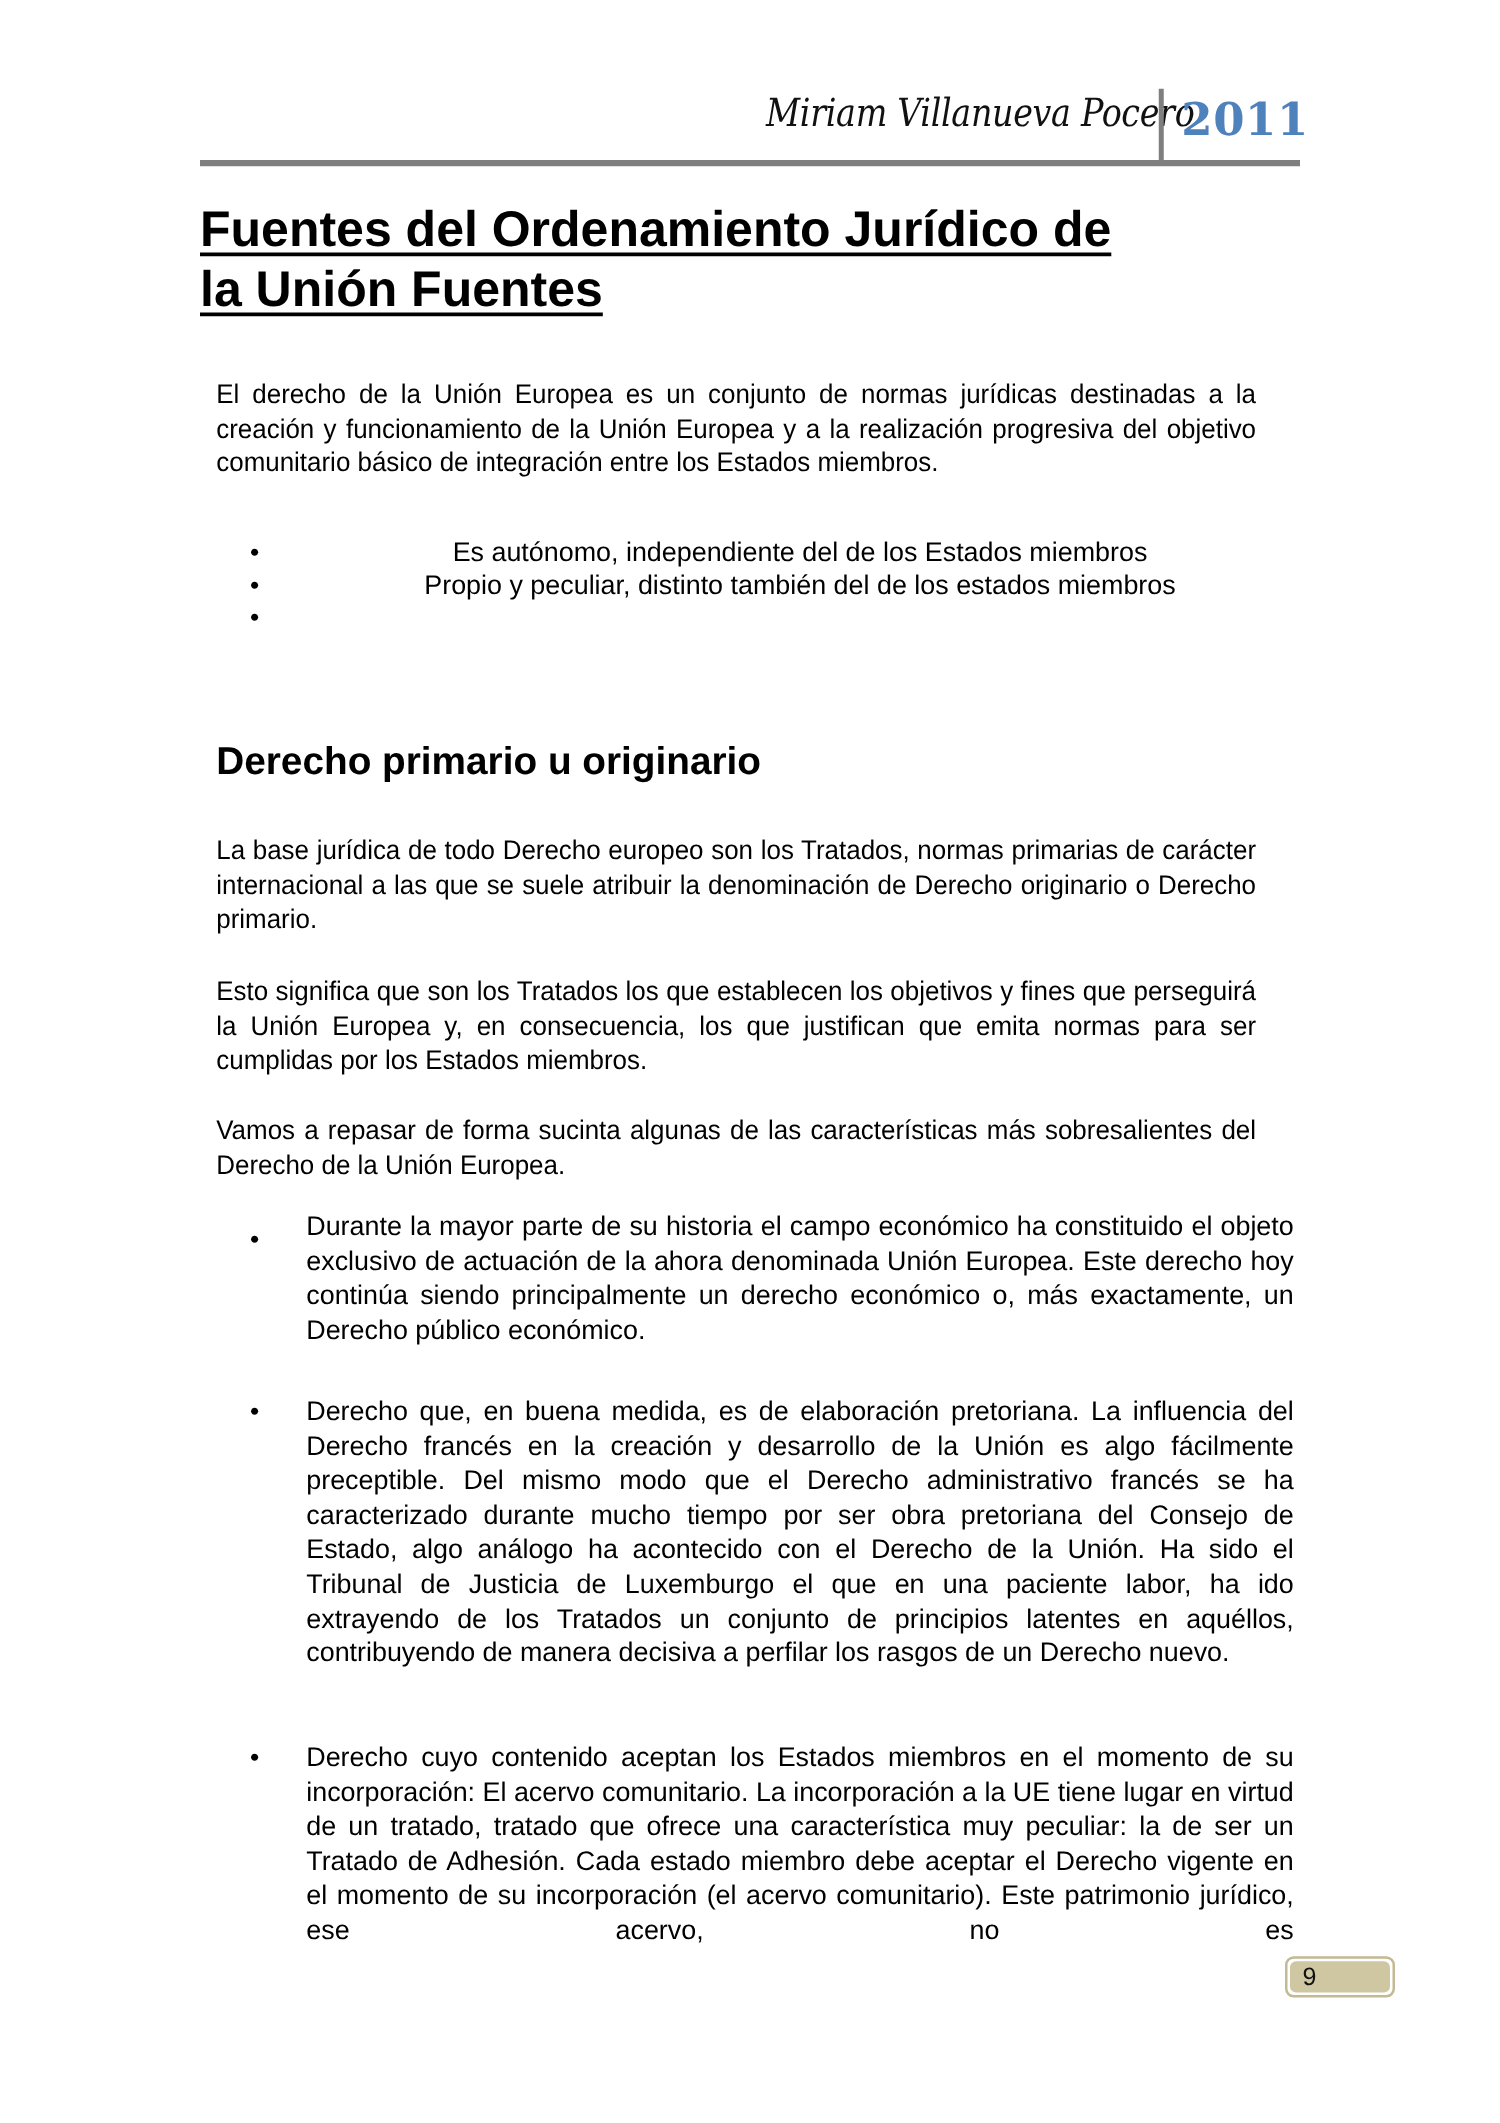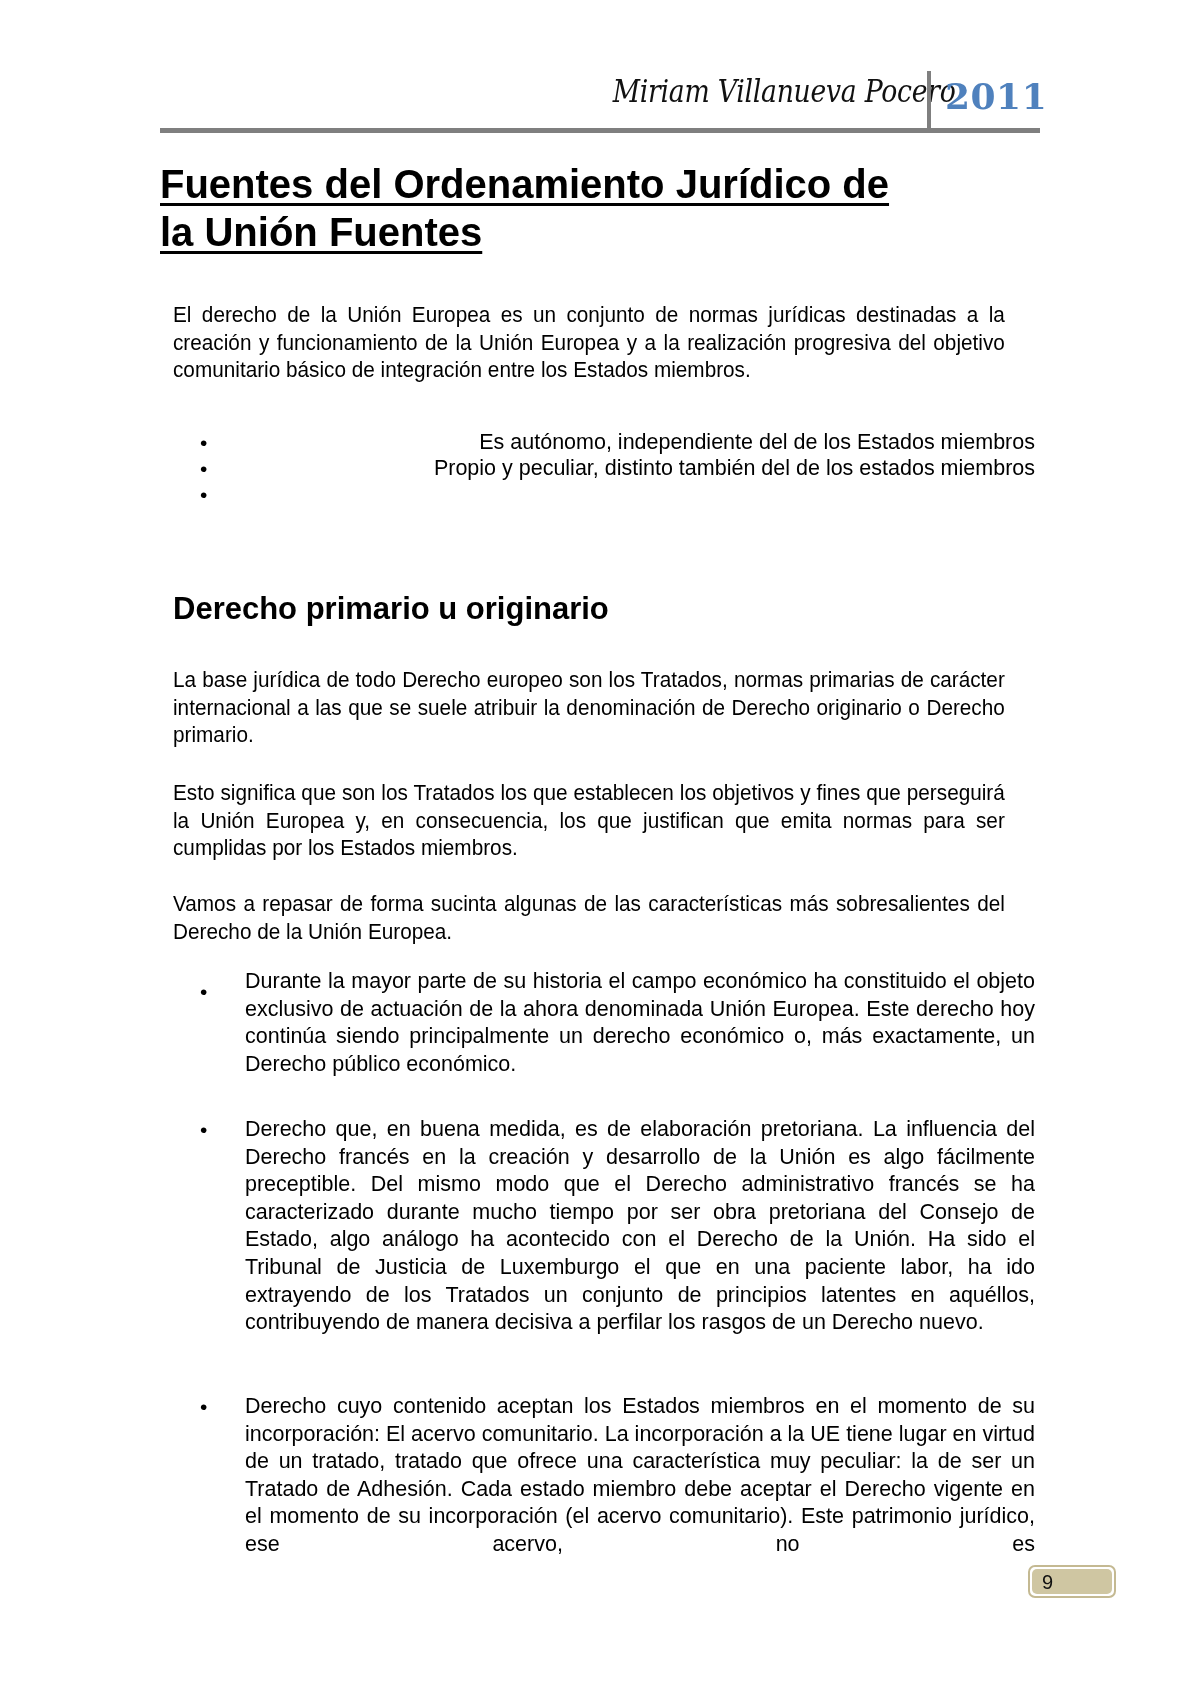--- a/index.html
+++ b/index.html
@@ -43,21 +43,21 @@
     }
     .bul {
       position: absolute; left: 200px; width: 20px;
       font-family: "Liberation Sans", sans-serif; font-size: 21px; line-height: 27.6px; color: #000;
     }
     .btxt {
       position: absolute; left: 245px; width: 790px;
       font-family: "Liberation Sans", sans-serif; font-size: 21.5px; line-height: 27.6px;
       color: #000; text-align: justify;
     }
-    .short { text-align: right; }
+    .short { text-align: center; }
 
     .h2 {
       position: absolute; left: 173px; top: 593px;
       font-family: "Liberation Sans", sans-serif; font-weight: bold;
       font-size: 31px; color: #000; line-height: 1;
     }
 
     
     .pnum-box {
       position: absolute; left: 1028px; top: 1565px; width: 88px; height: 33px;

